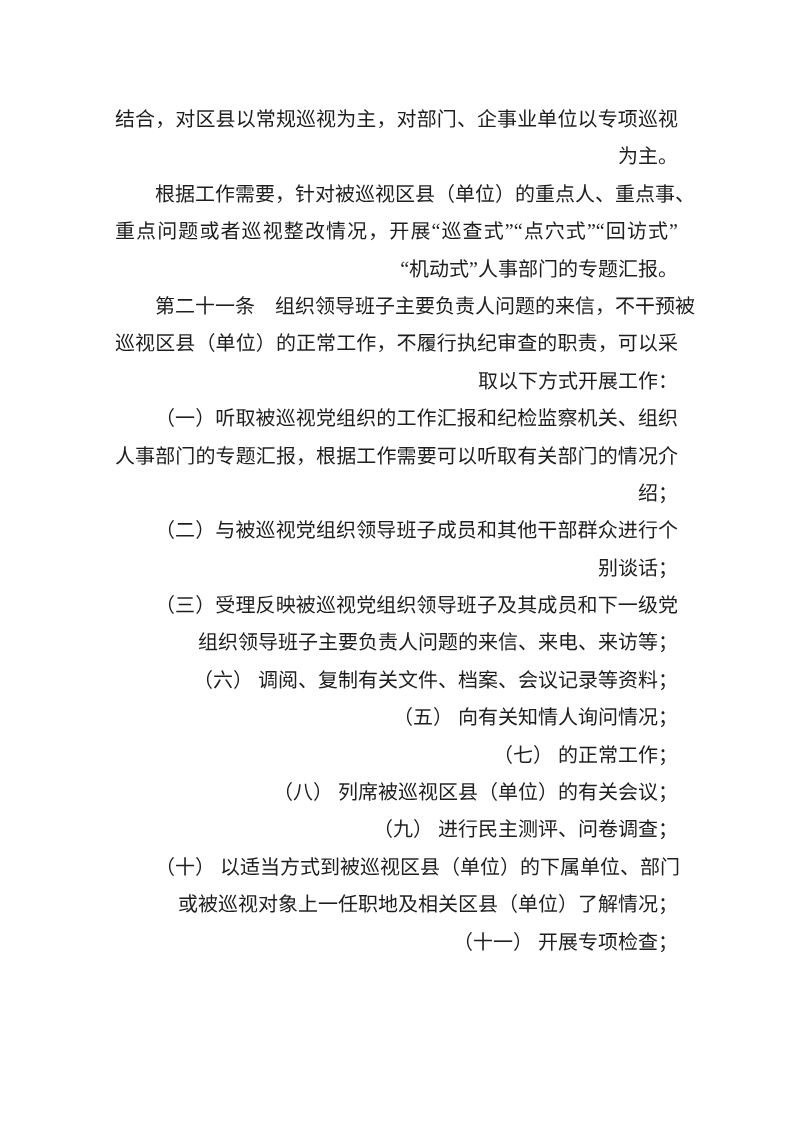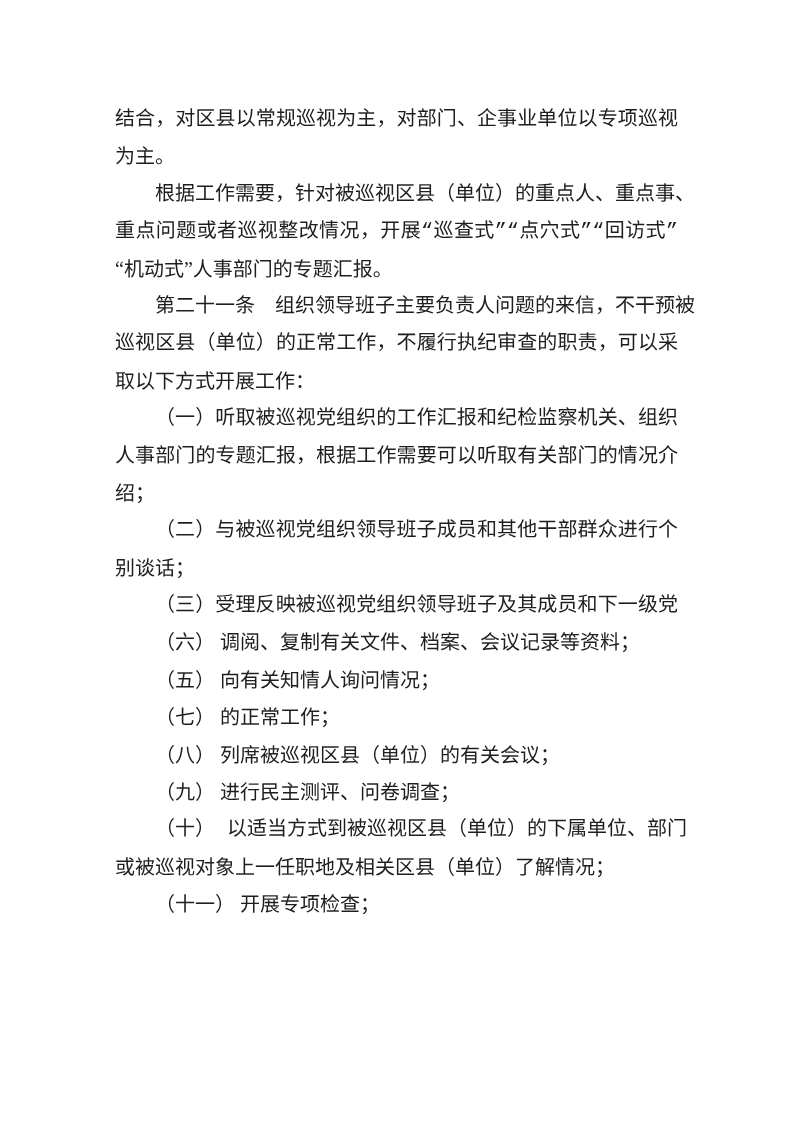--- a/index.html
+++ b/index.html
@@ -20,31 +20,30 @@
     left: 115px;
     top: 101px;
     width: 563px;
   }
   .line {
     height: 37.4px;
     line-height: 37.4px;
     font-size: 20px;
     color: #1e1e1e;
     white-space: nowrap;
-    text-align: left;
+    text-align: right;
     letter-spacing: 0;
   }
   .line.indent {
     padding-left: 40px;
   }
   .line.fill {
     text-align: justify;
     text-align-last: justify;
     text-justify: inter-character;
-    font-family: Liberation Mono, monospace;
   }
 </style>
 </head>
 <body>
 
 <div class="page">
   <div class="text-block">
       <div class="line fill">结合，对区县以常规巡视为主，对部门、企事业单位以专项巡视</div>
       <div class="line">为主。</div>
       <div class="line indent fill">根据工作需要，针对被巡视区县（单位）的重点人、重点事、</div>
@@ -52,20 +51,21 @@
       <div class="line">“机动式”人事部门的专题汇报。</div>
       <div class="line indent fill">第二十一条　组织领导班子主要负责人问题的来信，不干预被</div>
       <div class="line fill">巡视区县（单位）的正常工作，不履行执纪审查的职责，可以采</div>
       <div class="line">取以下方式开展工作：</div>
       <div class="line indent fill">（一）听取被巡视党组织的工作汇报和纪检监察机关、组织</div>
       <div class="line fill">人事部门的专题汇报，根据工作需要可以听取有关部门的情况介</div>
       <div class="line">绍；</div>
       <div class="line indent fill">（二）与被巡视党组织领导班子成员和其他干部群众进行个</div>
       <div class="line">别谈话；</div>
       <div class="line indent fill">（三）受理反映被巡视党组织领导班子及其成员和下一级党</div>
+      <div class="line">组织领导班子主要负责人问题的来信、来电、来访等；</div>
       <div class="line indent">（六） 调阅、复制有关文件、档案、会议记录等资料；</div>
       <div class="line indent">（五） 向有关知情人询问情况；</div>
       <div class="line indent">（七） 的正常工作；</div>
       <div class="line indent">（八） 列席被巡视区县（单位）的有关会议；</div>
       <div class="line indent">（九） 进行民主测评、问卷调查；</div>
       <div class="line indent fill">（十） 以适当方式到被巡视区县（单位）的下属单位、部门</div>
       <div class="line">或被巡视对象上一任职地及相关区县（单位）了解情况；</div>
       <div class="line indent">（十一） 开展专项检查；</div>
     </div>
 </div>

